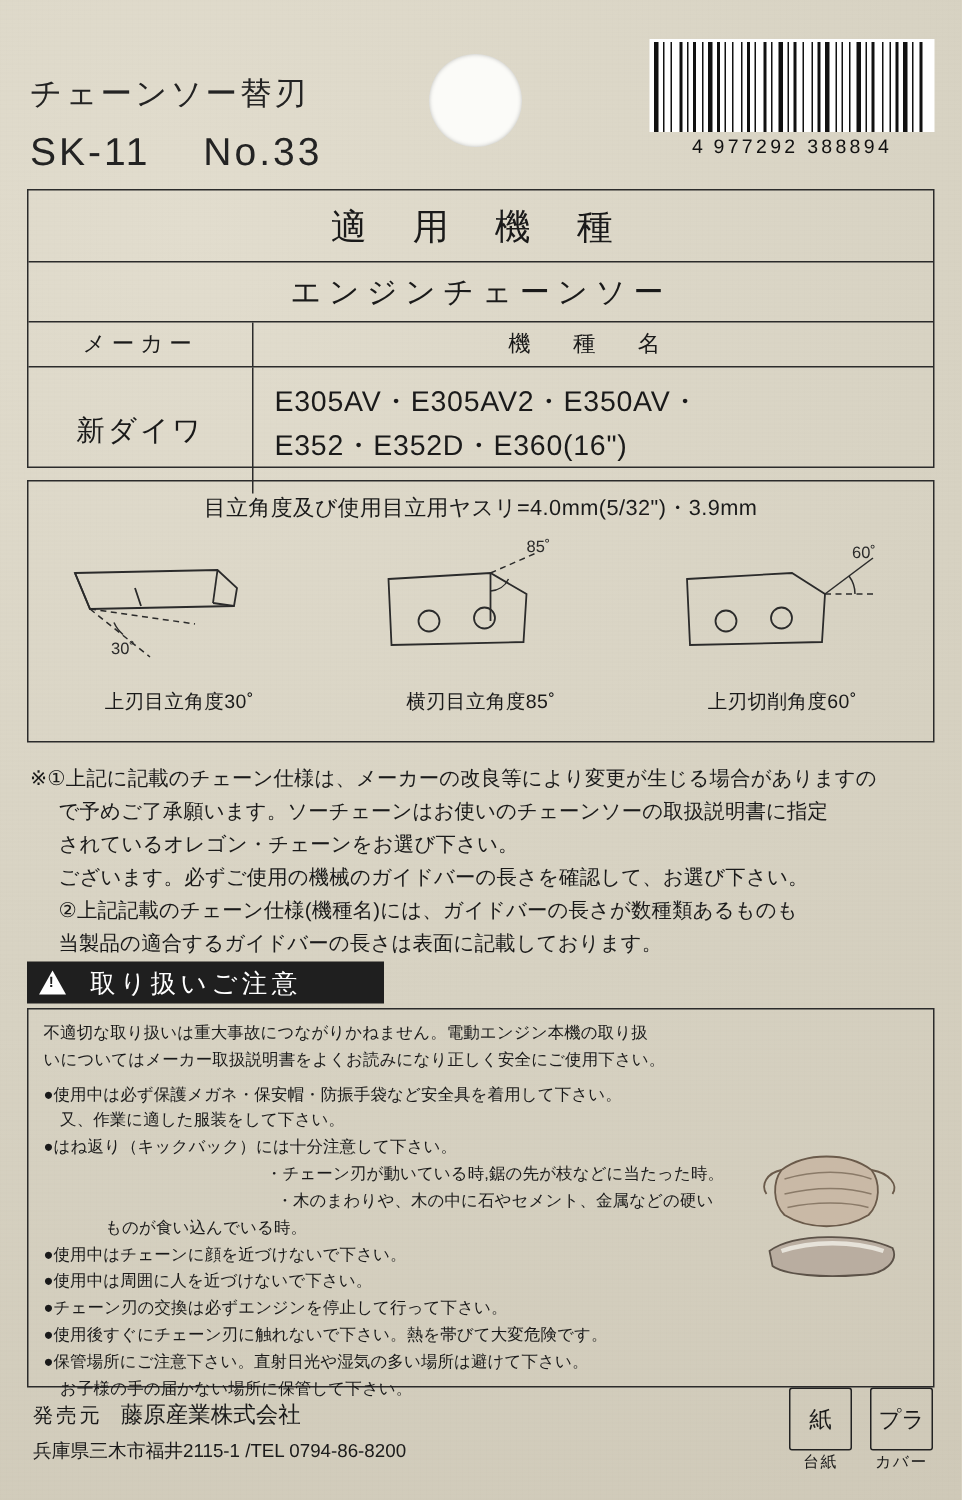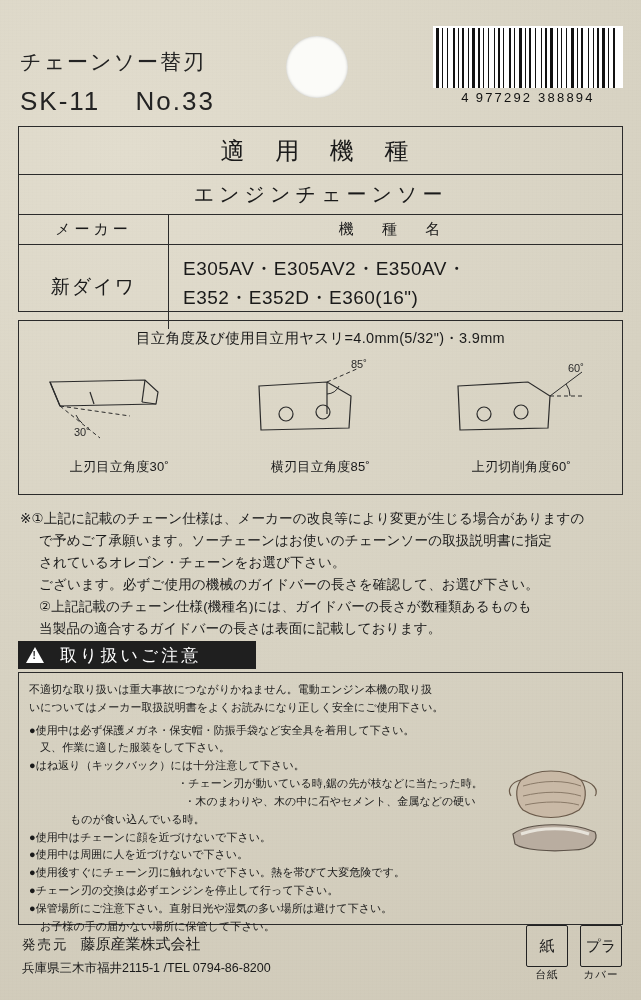--- a/index.html
+++ b/index.html
@@ -284,22 +284,22 @@
       <p>いについてはメーカー取扱説明書をよくお読みになり正しく安全にご使用下さい。</p>
       <div class="bullets" id="bullets">
           <p class="bul">●使用中は必ず保護メガネ・保安帽・防振手袋など安全具を着用して下さい。</p>
           <p class="bul">　又、作業に適した服装をして下さい。</p>
           <p class="bul">●はね返り（キックバック）には十分注意して下さい。</p>
           <p class="sub">・チェーン刃が動いている時,鋸の先が枝などに当たった時。</p>
           <p class="sub">・木のまわりや、木の中に石やセメント、金属などの硬い</p>
           <p class="sub2">　ものが食い込んでいる時。</p>
           <p class="bul">●使用中はチェーンに顔を近づけないで下さい。</p>
           <p class="bul">●使用中は周囲に人を近づけないで下さい。</p>
+          <p class="bul">●チェーン刃の交換は必ずエンジンを停止して行って下さい。</p>
           <p class="bul">●使用後すぐにチェーン刃に触れないで下さい。熱を帯びて大変危険です。</p>
-          <p class="bul">●チェーン刃の交換は必ずエンジンを停止して行って下さい。</p>
           <p class="bul">●保管場所にご注意下さい。直射日光や湿気の多い場所は避けて下さい。</p>
           <p class="bul">　お子様の手の届かない場所に保管して下さい。</p>
         </div>
     </div>
   </div>
 
   <svg class="gear" viewBox="0 0 110 100">
     <g>
       <path d="M18 18 C34 6, 62 6, 78 18 C84 26, 84 40, 76 48 C60 58, 36 58, 20 48 C12 40, 12 26, 18 18 Z" fill="#c9b9a6" stroke="#6a5a4a" stroke-width="1.2"></path>
       <path d="M20 24 C40 18, 62 18, 78 24" fill="none" stroke="#8a7a68" stroke-width="1"></path>

